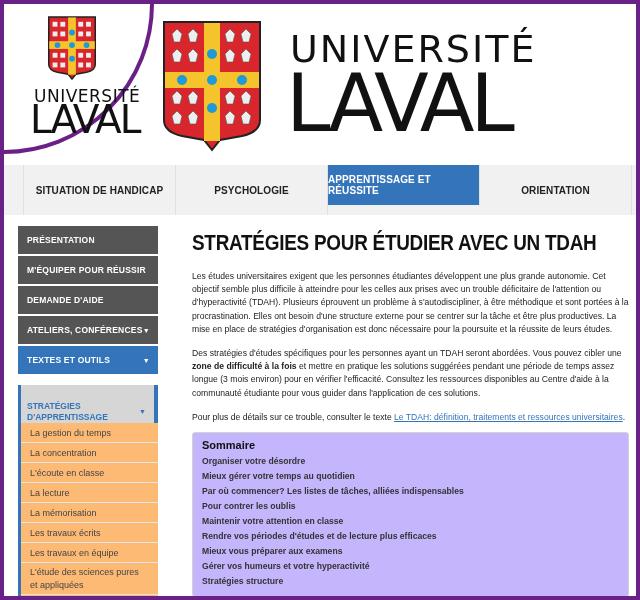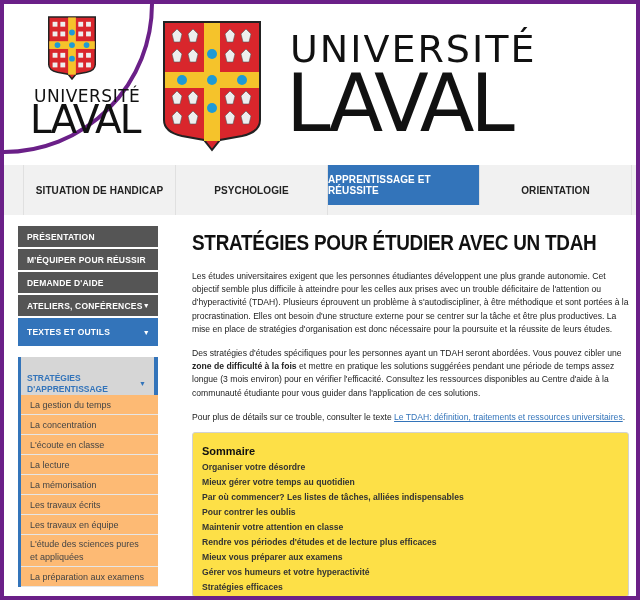--- a/index.html
+++ b/index.html
@@ -47,21 +47,21 @@
   .topnav .tab {
     width: 152px; height: 50px; display: flex; align-items: center; justify-content: center;
     font-size: 10px; font-weight: bold; color: #222; border-right: 1px solid #e0e0e0;
     letter-spacing: 0.1px;
   }
   .topnav .tab.active { background: #3374ba; color: #fff; height: 40px; }
   .topnav .tab.last { border-right: 1px solid #e0e0e0; }
   
   .sidebar { position: absolute; left: 14px; top: 222px; width: 140px; }
   .sb-item {
-    height: 21px; background: #555555; color: #fff; font-size: 8.5px; font-weight: bold;
+    height: 28px; background: #555555; color: #fff; font-size: 8.5px; font-weight: bold;
     display: flex; align-items: center; justify-content: space-between;
     padding: 0 8px 0 9px; margin-bottom: 2px; letter-spacing: 0.2px;
   }
   .sb-item.active { background: #3374ba; height: 28px; margin-bottom: 11px; }
   .sb-caret { font-size: 7px; }
   .sb-sub {
     border-left: 3px solid #3374ba; border-right: 0;
   }
   .sb-sub-head {
     background: #d6d6d6; color: #3374ba; font-size: 8.5px; font-weight: bold;
@@ -79,21 +79,21 @@
   .page-title {
     font-size: 22px; font-weight: bold; color: #111; letter-spacing: -0.3px;
     font-family: "Liberation Sans", sans-serif; transform: scaleX(0.86); transform-origin: left;
     white-space: nowrap; margin-bottom: 14px;
   }
   .para { font-size: 8.6px; line-height: 13.2px; color: #222; margin-bottom: 11px; width: 440px; }
   .para b { font-weight: bold; }
   .para a { color: #3374ba; text-decoration: underline; }
   .summary {
     position: absolute; left: 188px; top: 428px; width: 437px; height: 165px;
-    background: #fde047; border: 1px solid #d2d2d2; border-radius: 3px; padding: 12px 9px;
+    background: #c4b5fd; border: 1px solid #d2d2d2; border-radius: 3px; padding: 6px 9px;
   }
   .summary-title { font-size: 11px; font-weight: bold; color: #111; margin-bottom: 3px; }
   .summary-item { font-size: 8.6px; font-weight: bold; color: #333; height: 15px; line-height: 15px; }
 </style>
 </head>
 <body>
 
 <div class="frame">
 
   <div class="header">
@@ -236,16 +236,16 @@
   <div class="summary">
     <div class="summary-title">Sommaire</div>
     <div class="summary-item">Organiser votre désordre</div>
     <div class="summary-item">Mieux gérer votre temps au quotidien</div>
     <div class="summary-item">Par où commencer? Les listes de tâches, alliées indispensables</div>
     <div class="summary-item">Pour contrer les oublis</div>
     <div class="summary-item">Maintenir votre attention en classe</div>
     <div class="summary-item">Rendre vos périodes d'études et de lecture plus efficaces</div>
     <div class="summary-item">Mieux vous préparer aux examens</div>
     <div class="summary-item">Gérer vos humeurs et votre hyperactivité</div>
-    <div class="summary-item">Stratégies efficaces</div>
+    <div class="summary-item">Stratégies structure</div>
   </div>
 
 </div>
 
 </body></html>

